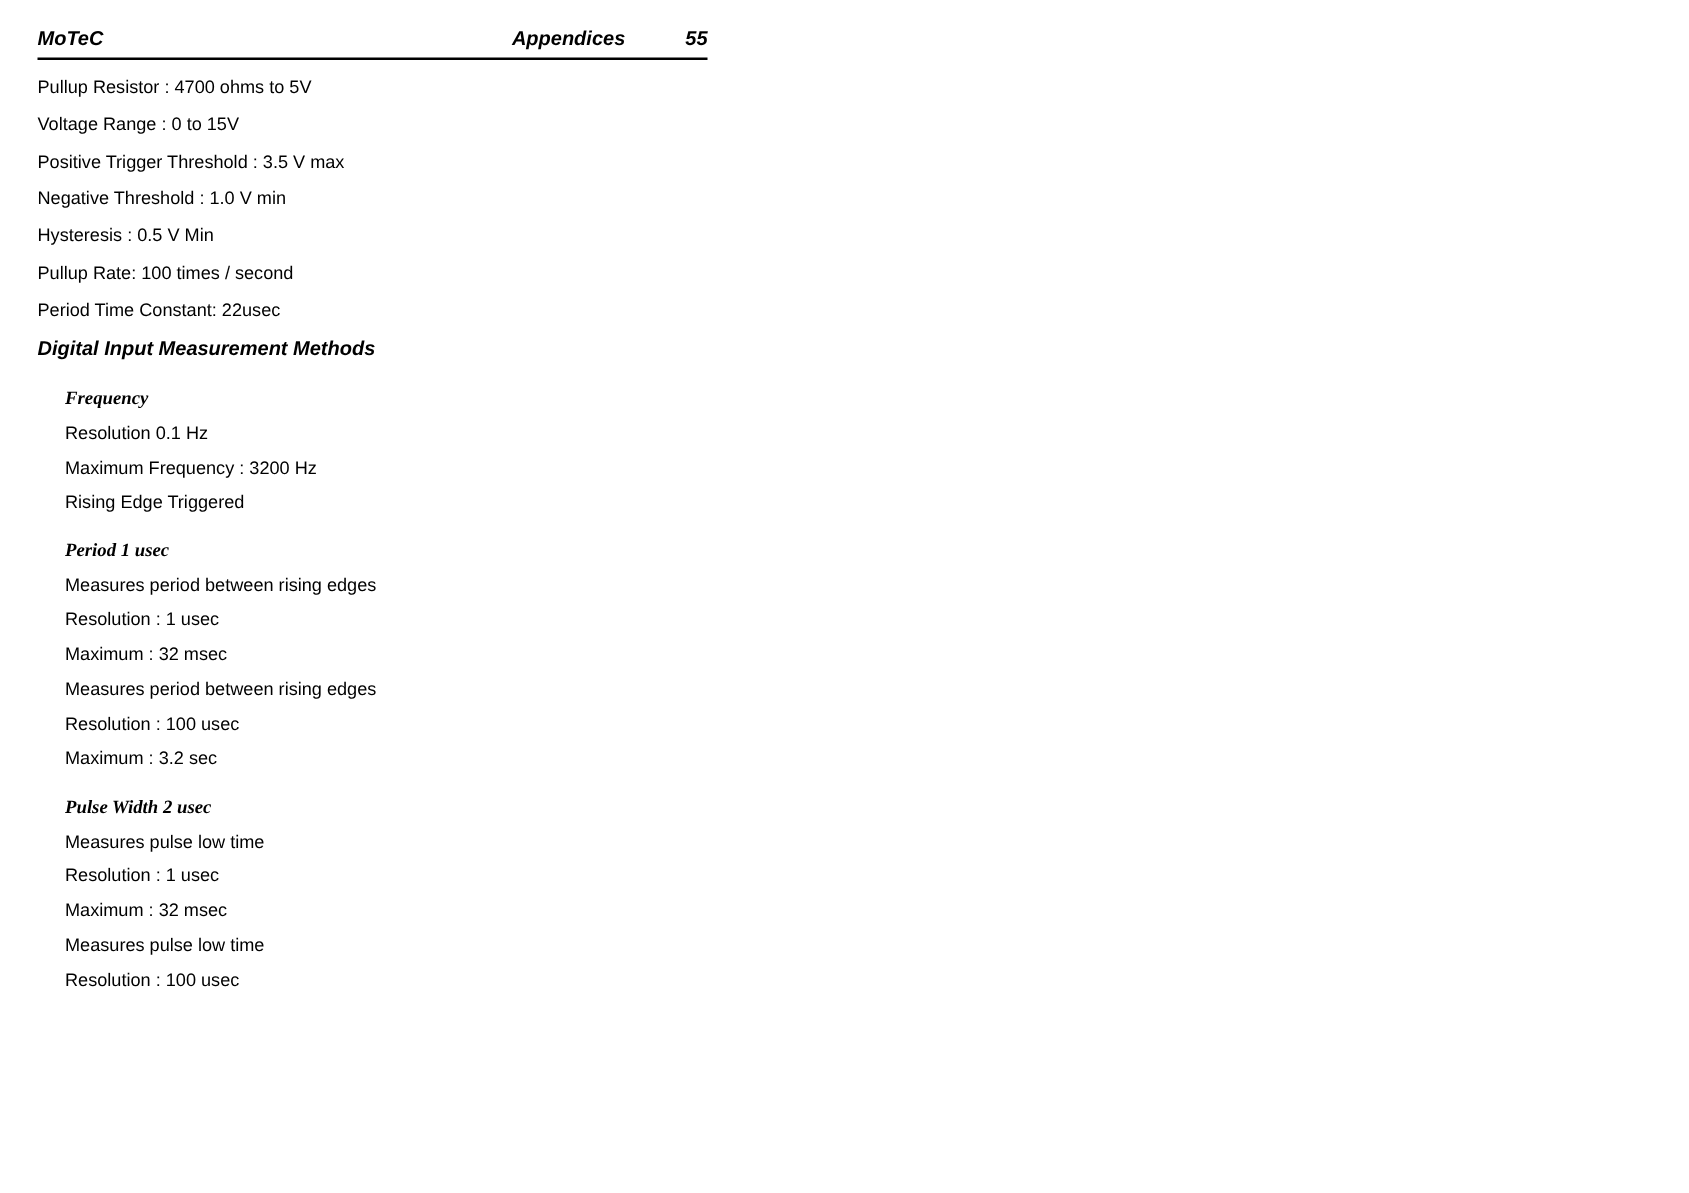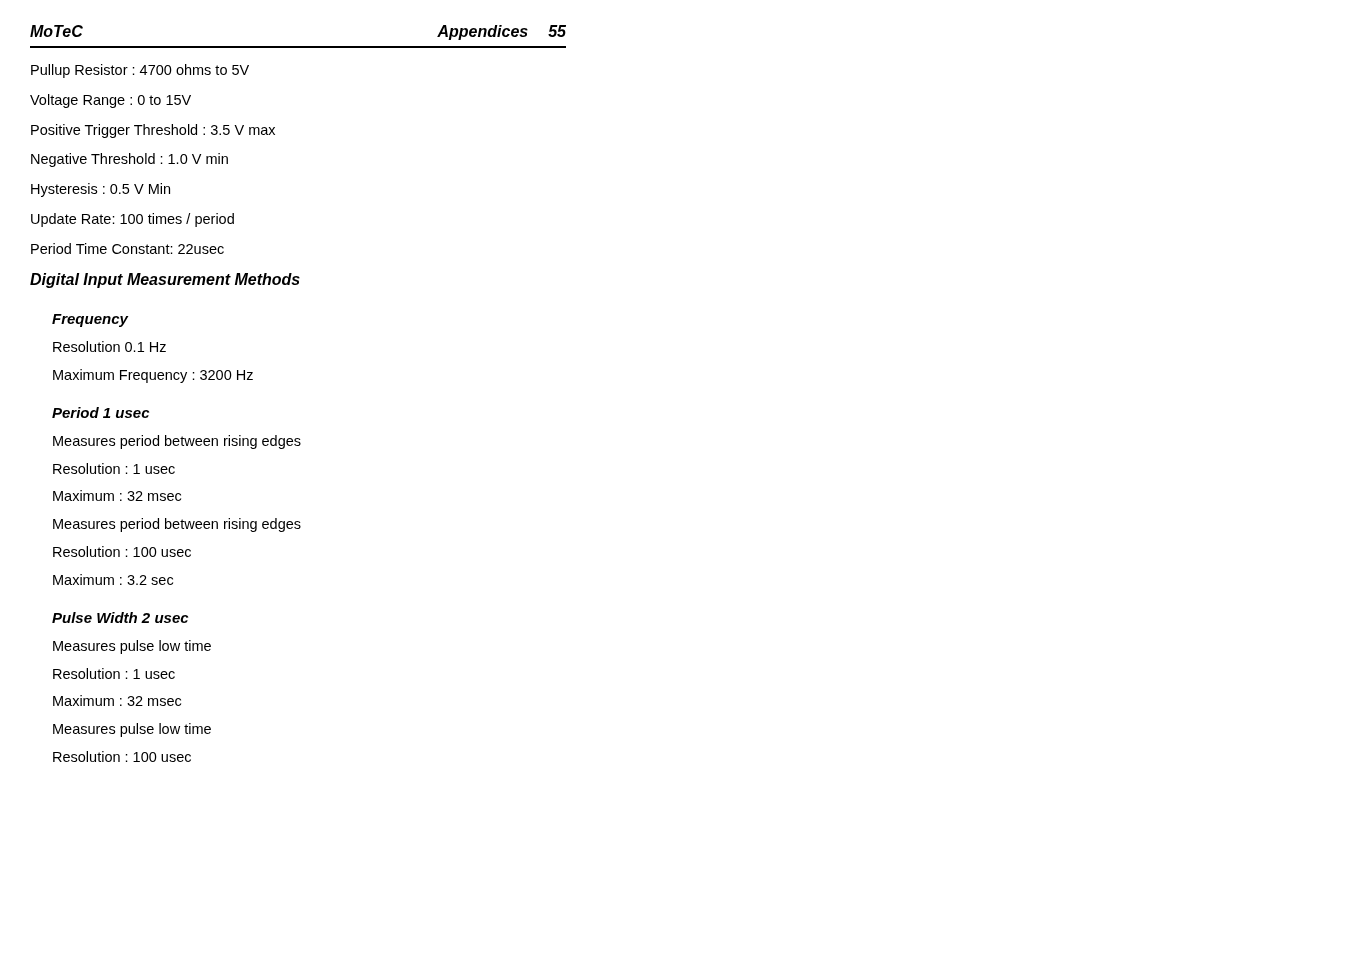--- a/index.html
+++ b/index.html
@@ -23,21 +23,21 @@
     font-style: italic;
     font-size: 16px;
     flex: 0 0 auto;
     text-align: right;
   }
   .header-title {
     font-weight: bold;
     font-style: italic;
     font-size: 16px;
     margin-left: auto;
-    margin-right: 20px;
+    margin-right: 48px;
   }
   .header-page {
     font-weight: bold;
     font-style: italic;
     font-size: 16px;
   }
   .spec-line {
     margin: 8px 0;
   }
   .section-title {
@@ -49,48 +49,50 @@
   }
   .subsection {
     margin-left: 22px;
   }
   .subsection-title {
     font-weight: bold;
     font-style: italic;
     font-size: 15px;
     margin-top: 16px;
     margin-bottom: 6px;
+    font-family: Liberation Serif, serif;
   }
   .sub-line {
     margin: 6px 0;
   }
 </style>
 </head>
 <body>
 
 <div class="header">
   <span class="header-brand">MoTeC</span>
   <span class="header-title">Appendices</span>
   <span class="header-page">55</span>
 </div>
 
 <div class="spec-line">Pullup Resistor : 4700 ohms to 5V</div>
 <div class="spec-line">Voltage Range : 0 to 15V</div>
 <div class="spec-line">Positive Trigger Threshold : 3.5 V max</div>
 <div class="spec-line">Negative Threshold : 1.0 V min</div>
 <div class="spec-line">Hysteresis : 0.5 V Min</div>
-<div class="spec-line">Update Rate: 100 times / period</div>
+<div class="spec-line">Pullup Rate: 100 times / second</div>
 <div class="spec-line">Period Time Constant: 22usec</div>
 
 <div class="section-title">Digital Input Measurement Methods</div>
 
 <div class="subsection">
   <div class="subsection-title">Frequency</div>
   <div class="sub-line">Resolution 0.1 Hz</div>
   <div class="sub-line">Maximum Frequency : 3200 Hz</div>
+  <div class="sub-line">Rising Edge Triggered</div>
 </div>
 
 <div class="subsection">
   <div class="subsection-title">Period 1 usec</div>
   <div class="sub-line">Measures period between rising edges</div>
   <div class="sub-line">Resolution : 1 usec</div>
   <div class="sub-line">Maximum : 32 msec</div>
 </div>
 
 <div class="subsection">

